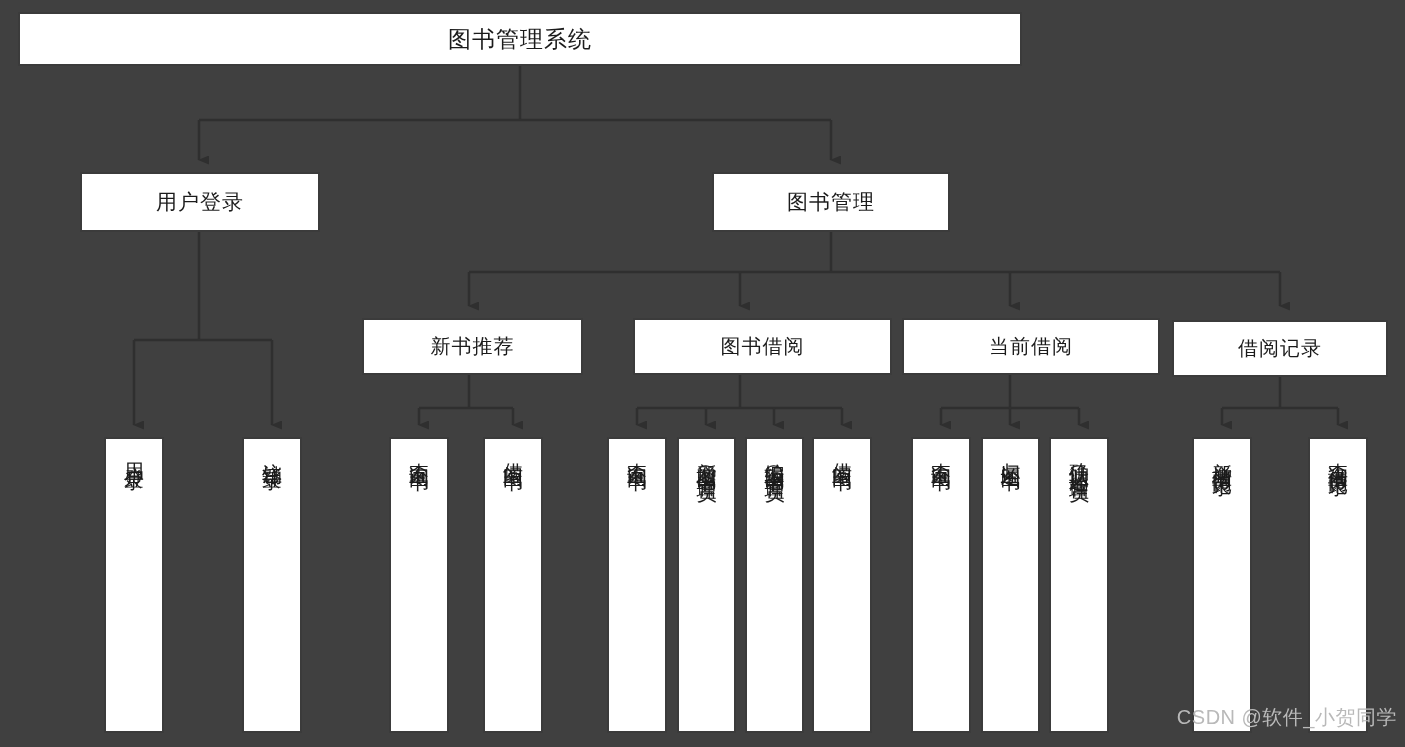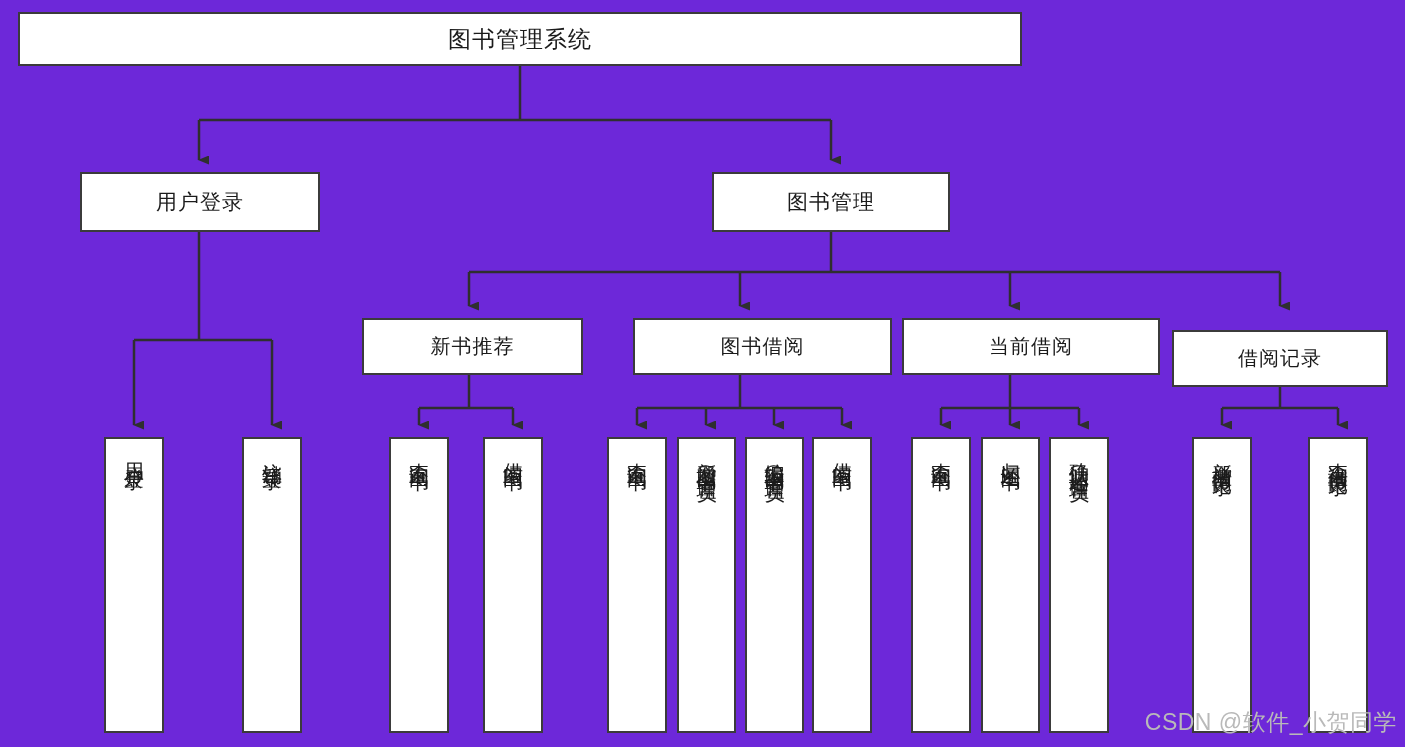--- a/index.html
+++ b/index.html
@@ -9,21 +9,21 @@
     background: #ffffff;
   }
   body {
     font-family: "Liberation Sans", "DejaVu Sans", sans-serif;
     color: #1a1a1a;
   }
   #diagram-root {
     position: relative;
     width: 1405px;
     height: 747px;
-    background: #6d28d9;
+    background: #404040;
     overflow: hidden;
   }
   #edge-layer {
     position: absolute;
     left: 0;
     top: 0;
     width: 1405px;
     height: 747px;
     pointer-events: none;
   }
@@ -60,22 +60,22 @@
   .vtext {
     writing-mode: vertical-rl;
     text-orientation: upright;
     letter-spacing: 3px;
     line-height: 1.05;
     white-space: nowrap;
   }
   .watermark {
     position: absolute;
     right: 8px;
-    bottom: 9px;
-    font-size: 23px;
+    bottom: 16px;
+    font-size: 20px;
     color: #b9b9b9;
     z-index: 5;
     white-space: nowrap;
     letter-spacing: 0.5px;
   }
 </style>
 </head>
 <body>
 
 <div id="diagram-root">
@@ -146,21 +146,21 @@
 
   <div class="node node-l2" style="left:362px; top:318px; width:221px; height:57px;">
     <span>新书推荐</span>
   </div>
   <div class="node node-l2" style="left:633px; top:318px; width:259px; height:57px;">
     <span>图书借阅</span>
   </div>
   <div class="node node-l2" style="left:902px; top:318px; width:258px; height:57px;">
     <span>当前借阅</span>
   </div>
-  <div class="node node-l2" style="left:1172px; top:330px; width:216px; height:57px;">
+  <div class="node node-l2" style="left:1172px; top:320px; width:216px; height:57px;">
     <span>借阅记录</span>
   </div>
 
   <div class="node node-leaf" style="left:104px; top:437px; width:60px; height:296px;">
     <span class="vtext">用户登录</span>
   </div>
   <div class="node node-leaf" style="left:242px; top:437px; width:60px; height:296px;">
     <span class="vtext">注销登录</span>
   </div>
 

